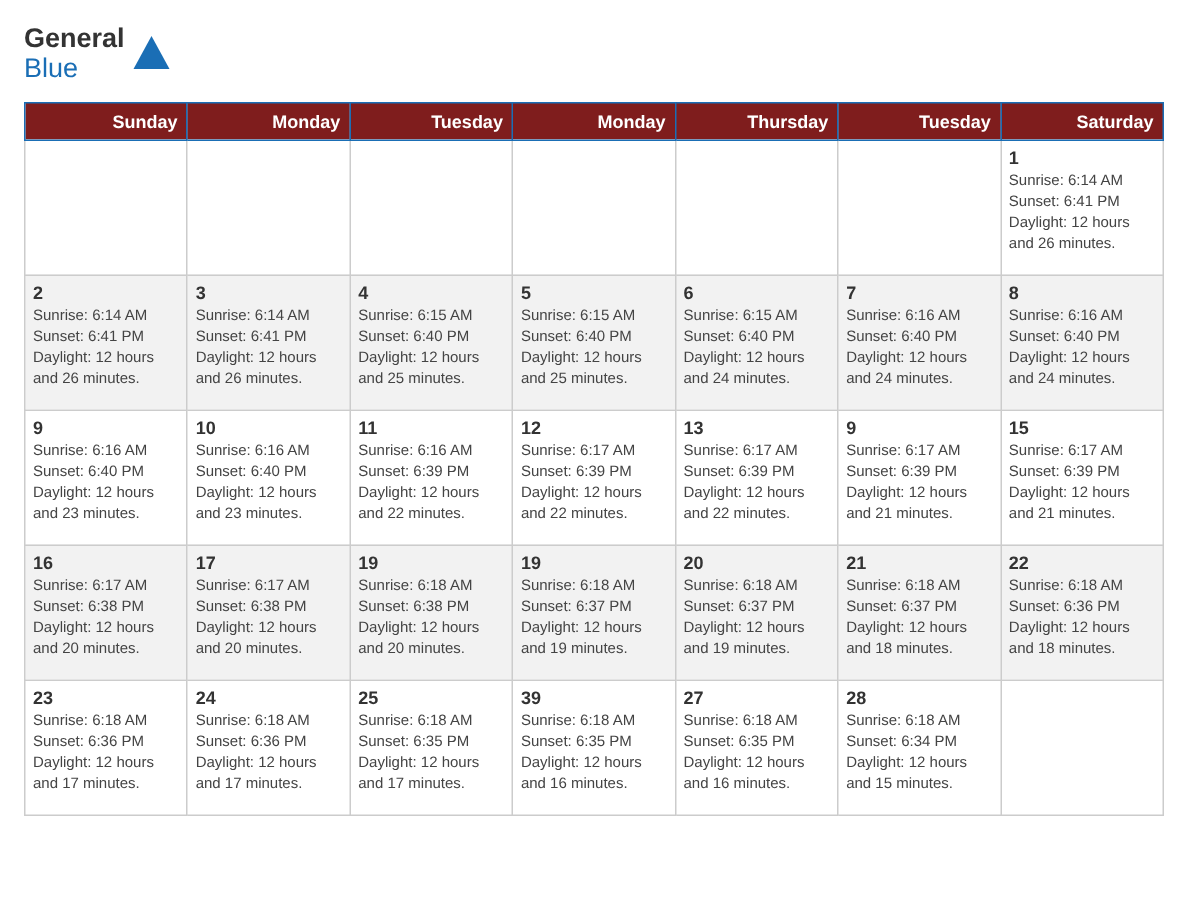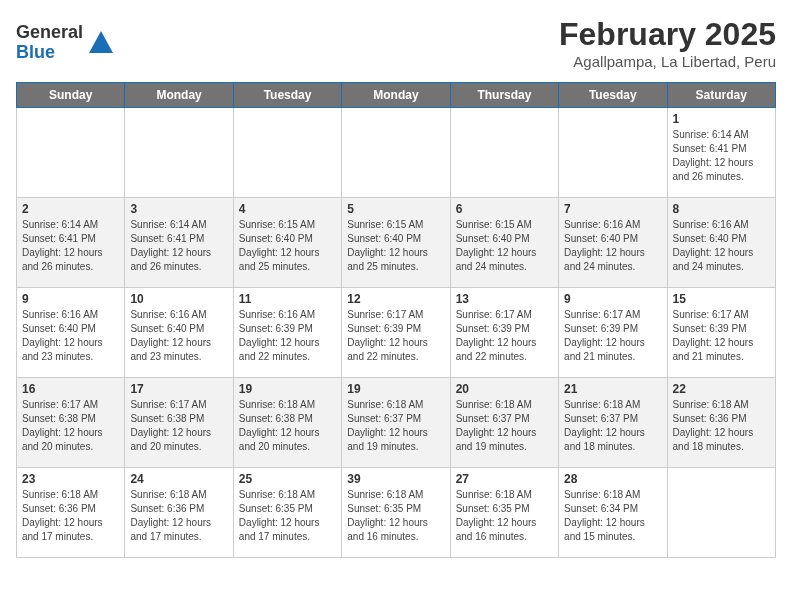--- a/index.html
+++ b/index.html
@@ -25,21 +25,21 @@
       flex-direction: column;
       line-height: 1.1;
     }
     .logo-general {
       font-size: 18px;
       font-weight: bold;
       color: #333;
     }
     .logo-blue {
       font-size: 18px;
-      font-weight: bold;
+      font-weight: normal;
       color: #1a6eb5;
     }
     .logo-icon {
       width: 28px;
       height: 28px;
       margin-left: 4px;
     }
     .title-block {
       text-align: right;
     }
@@ -51,23 +51,23 @@
     .location {
       font-size: 15px;
       color: #555;
     }
     .calendar {
       width: 100%;
       border-collapse: collapse;
       font-size: 10.5px;
     }
     .calendar thead th {
-      background-color: #737373;
+      background-color: #7f1d1d;
       color: #fff;
-      text-align: center;
+      text-align: right;
       padding: 5px 6px;
       font-size: 12px;
       font-weight: bold;
       border: 1px solid #1a6eb5;
     }
     .calendar tbody td {
       border: 1px solid #ccc;
       vertical-align: top;
       padding: 4px 5px;
       width: 108px;
@@ -101,24 +101,20 @@
 <div class="header">
   <div class="logo">
     <div class="logo-text">
       <span class="logo-general">General</span>
       <span class="logo-blue">Blue</span>
     </div>
     <svg class="logo-icon" viewBox="0 0 28 28" xmlns="http://www.w3.org/2000/svg">
       <polygon points="14,2 26,24 2,24" fill="#1a6eb5"></polygon>
     </svg>
   </div>
-  <div class="title-block">
-    <div class="month-title">February 2025</div>
-    <div class="location">Agallpampa, La Libertad, Peru</div>
-  </div>
 </div>
 
 <table class="calendar">
   <thead>
     <tr>
     <th>Sunday</th>
         <th>Monday</th>
         <th>Tuesday</th>
         <th>Monday</th>
         <th>Thursday</th>

